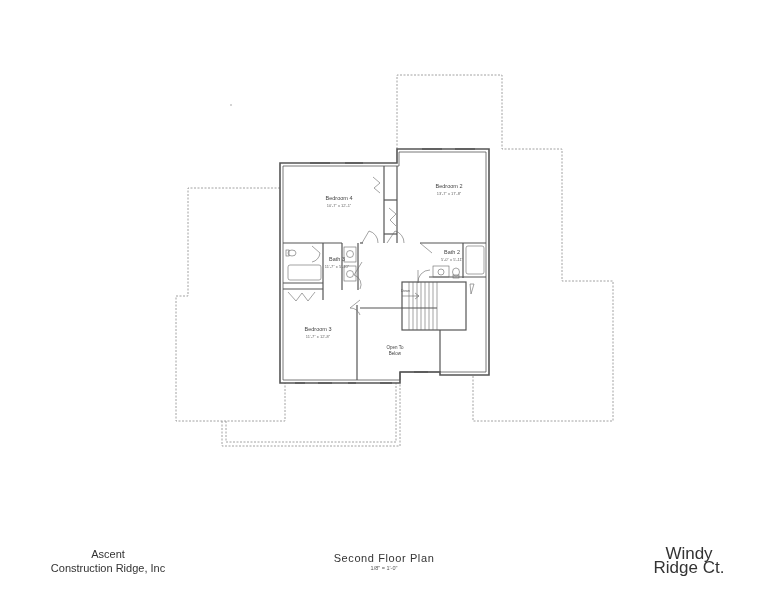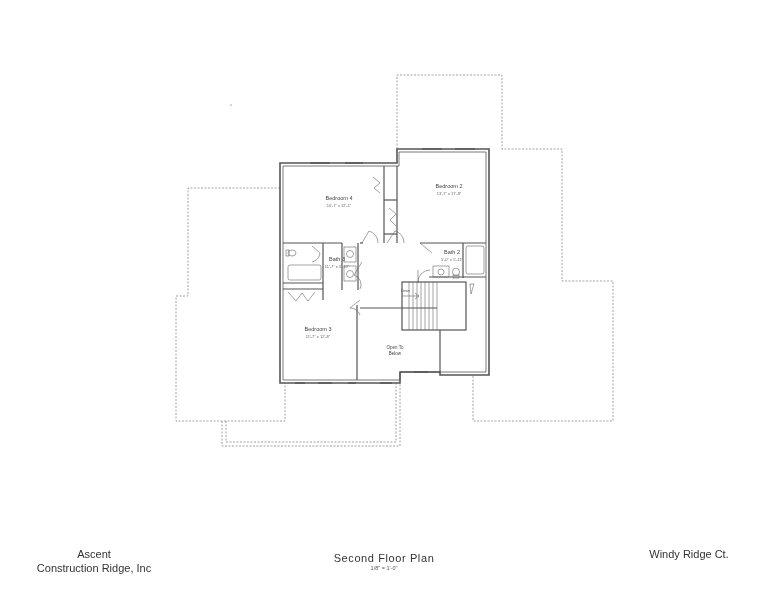--- a/index.html
+++ b/index.html
@@ -1,24 +1,24 @@
 <!DOCTYPE html>
 <html><head>
 <meta charset="utf-8">
 <style>
   html, body { margin:0; padding:0; background:#ffffff; }
   body { width:777px; height:600px; position:relative; overflow:hidden; font-family:"Liberation Sans", sans-serif; color:#333; }
   #plan { position:absolute; left:0; top:0; width:777px; height:600px; }
   .room-label { position:absolute; text-align:center; font-size:5.5px; line-height:7px; color:#444; transform:translateX(-50%); white-space:nowrap; }
   .room-label .dim { font-size:4px; color:#666; display:block; }
   .footer-block { position:absolute; text-align:center; transform:translateX(-50%); }
-  .company { top:547px; left:94px; font-size:11px; line-height:14px; color:#333; }
+  .company { top:547px; left:108px; font-size:11px; line-height:14px; color:#333; }
   .title { top:552px; left:384px; font-size:11px; letter-spacing:0.6px; color:#333; }
   .scale { top:565px; left:384px; font-size:5.5px; color:#555; }
-  .address { top:547px; left:689px; font-size:11px; line-height:14px; color:#333;text-align:right; }
+  .address { top:547px; left:689px; font-size:17px; line-height:14px; color:#333; }
   .stair-label { position:absolute; font-size:3.5px; color:#555; }
 </style>
 </head>
 <body>
 
 <svg id="plan" viewBox="0 0 777 600" xmlns="http://www.w3.org/2000/svg">
 
   <g fill="none" stroke="#8a8a8a" stroke-width="0.8" stroke-dasharray="2,1.5">
 
     <polyline points="397,149 397,75 502,75 502,149 562,149 562,281 613,281 613,421 473,421 473,375"></polyline>

